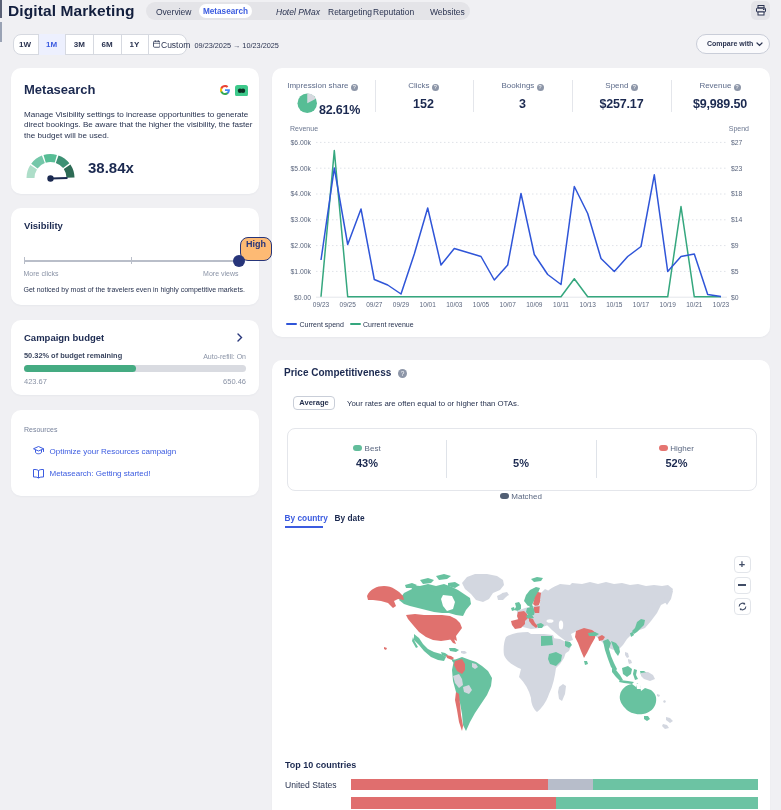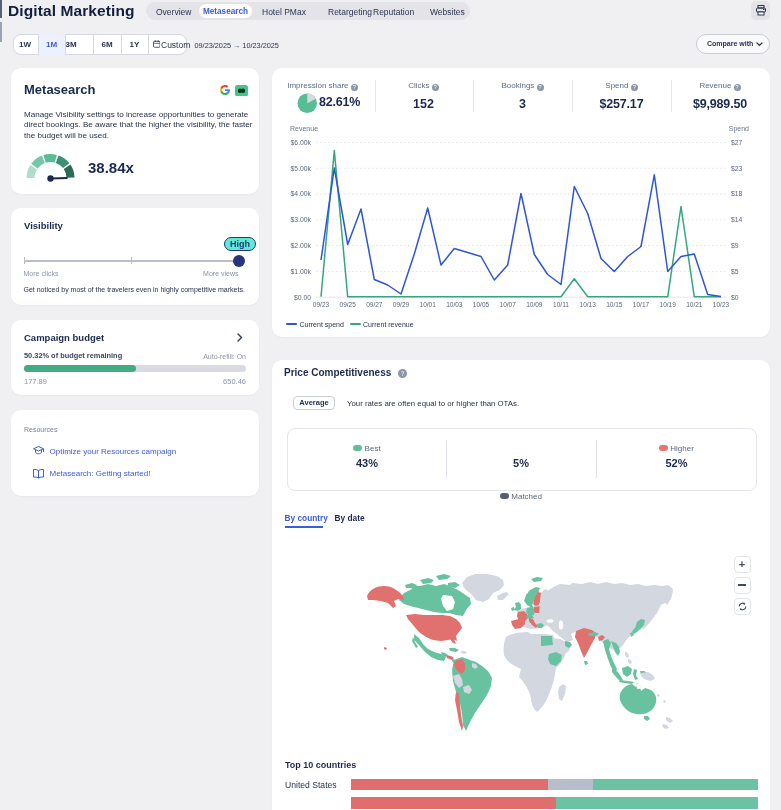--- a/index.html
+++ b/index.html
@@ -13,42 +13,42 @@
 
 <div class="abs" style="left:0;top:0;width:2px;height:18px;background:#5a6175;"></div>
 <div class="abs" style="left:0;top:22px;width:2px;height:20px;background:#9aa3b5;"></div>
 
 <div class="abs" style="left:8px;top:2px;font-size:15.5px;font-weight:bold;color:#131f3e;letter-spacing:0.1px;">Digital Marketing</div>
 
 <div class="abs" style="left:146px;top:2px;width:324px;height:18px;background:#e4e4e8;border-radius:9px;"></div>
 <div class="abs" style="left:156px;top:7px;font-size:8.5px;font-weight:500;color:#2a3350;">Overview</div>
 <div class="abs" style="left:199px;top:4px;width:53px;height:14px;background:#fff;border-radius:7px;"></div>
 <div class="abs" style="left:199px;top:7px;width:53px;text-align:center;font-size:8.2px;font-weight:600;color:#3c5ce0;">Metasearch</div>
-<div class="abs" style="left:262px;top:7px;font-size:8.5px;font-weight:500;color:#2a3350;">Hotel PMax</div>
+<div class="abs" style="left:276px;top:7px;font-size:8.5px;font-weight:500;color:#2a3350;font-style:italic;">Hotel PMax</div>
 <div class="abs" style="left:317px;top:7px;font-size:8.5px;font-weight:500;color:#2a3350;margin-left:11px;">Retargeting</div>
 <div class="abs" style="left:373px;top:7px;font-size:8.5px;font-weight:500;color:#2a3350;">Reputation</div>
 <div class="abs" style="left:430px;top:7px;font-size:8.5px;font-weight:500;color:#2a3350;">Websites</div>
 
 <div class="abs" style="left:751px;top:1px;width:19px;height:19px;background:#e4e4e8;border-radius:5px;"></div>
 <svg class="abs" style="left:756px;top:5px;" width="10" height="11" viewBox="0 0 10 11">
   <rect x="2" y="0.5" width="6" height="2.5" fill="none" stroke="#2a3350" stroke-width="1"></rect>
   <rect x="0.5" y="3" width="9" height="4" rx="1" fill="none" stroke="#2a3350" stroke-width="1"></rect>
   <rect x="2" y="7" width="6" height="3" fill="#fff" stroke="#2a3350" stroke-width="1"></rect>
   <rect x="7" y="4" width="1.5" height="1" fill="#2a3350"></rect>
 </svg>
 
 <div class="abs" style="left:12.5px;top:33.5px;width:174.5px;height:21.5px;background:#fff;border:1px solid #d6d9e0;border-radius:8px;"></div>
 <div class="abs" style="left:37.5px;top:33.5px;width:28px;height:21.5px;background:#edf0fe;border-left:1px solid #d6d9e0;border-right:1px solid #d6d9e0;"></div>
 <div class="abs" style="left:65.5px;top:33.5px;"></div>
 <div class="abs" style="left:93px;top:34.5px;width:1px;height:19.5px;background:#d6d9e0;"></div>
 <div class="abs" style="left:121px;top:34.5px;width:1px;height:19.5px;background:#d6d9e0;"></div>
 <div class="abs" style="left:148px;top:34.5px;width:1px;height:19.5px;background:#d6d9e0;"></div>
 <div class="abs" style="left:12.5px;top:40px;width:25px;text-align:center;font-size:8px;font-weight:600;color:#2a3350;">1W</div>
 <div class="abs" style="left:37.5px;top:40px;width:28px;text-align:center;font-size:8px;font-weight:600;color:#3c5ce0;">1M</div>
-<div class="abs" style="left:65.5px;top:40px;width:27.5px;text-align:left;font-size:8px;font-weight:600;color:#2a3350;">3M</div>
+<div class="abs" style="left:65.5px;top:40px;width:27.5px;text-align:center;font-size:8px;font-weight:600;color:#2a3350;">3M</div>
 <div class="abs" style="left:93px;top:40px;width:28px;text-align:center;font-size:8px;font-weight:600;color:#2a3350;">6M</div>
 <div class="abs" style="left:121px;top:40px;width:27px;text-align:center;font-size:8px;font-weight:600;color:#2a3350;">1Y</div>
 <svg class="abs" style="left:152.5px;top:39.5px;" width="7.5" height="8" viewBox="0 0 15 16">
     <rect x="1" y="2.5" width="13" height="12" rx="2" fill="none" stroke="#2a3350" stroke-width="1.6"></rect>
     <line x1="4.5" y1="0.5" x2="4.5" y2="4" stroke="#2a3350" stroke-width="1.6"></line>
     <line x1="10.5" y1="0.5" x2="10.5" y2="4" stroke="#2a3350" stroke-width="1.6"></line>
     <line x1="1" y1="6.5" x2="14" y2="6.5" stroke="#2a3350" stroke-width="1.4"></line>
   </svg>
 <div class="abs" style="left:161px;top:40px;font-size:8.5px;font-weight:500;color:#2a3350;">Custom</div>
 <div class="abs" style="left:194.5px;top:40.5px;font-size:7.3px;font-weight:500;color:#2a3350;">09/23/2025 → 10/23/2025</div>
@@ -84,39 +84,39 @@
     <path d="M 58.5 155.4 A 24.0 24.0 0 0 1 69.4 163.2 L 63.1 168.1 A 16.0 16.0 0 0 0 55.8 162.9 Z" fill="#3d9174"></path>
     <path d="M 70.4 164.6 A 24.0 24.0 0 0 1 74.5 177.6 L 66.5 177.7 A 16.0 16.0 0 0 0 63.8 169.1 Z" fill="#2d6b55"></path>
   </g>
   <line x1="50.5" y1="178.5" x2="67.5" y2="178" stroke="#1b2950" stroke-width="2"></line>
   <circle cx="50.5" cy="178.5" r="3.2" fill="#1b2950"></circle>
 </svg>
 <div class="abs" style="left:88px;top:158.5px;font-size:15px;font-weight:bold;color:#1b2950;">38.84x</div>
 
 <div class="card" style="left:11px;top:208px;width:248px;height:97px;"></div>
 <div class="abs" style="left:24px;top:220px;font-size:9.5px;font-weight:bold;color:#1b2950;">Visibility</div>
-<div class="abs" style="left:224px;top:237px;width:32px;height:14px;border:1.6px solid #27357a;border-radius:8px;background:#5eead4;text-align:center;font-size:9px;font-weight:bold;color:#27357a;line-height:12px;">High</div>
+<div class="abs" style="left:240px;top:237px;width:32px;height:24px;border:1.6px solid #27357a;border-radius:8px;background:#fdba74;text-align:center;font-size:9px;font-weight:bold;color:#27357a;line-height:12px;">High</div>
 <div class="abs" style="left:23.5px;top:260px;width:218.5px;height:1.5px;background:#b9bec9;"></div>
 <div class="abs" style="left:131px;top:257px;width:1px;height:7px;background:#b9bec9;"></div>
 <div class="abs" style="left:23.5px;top:257px;width:1px;height:7px;background:#b9bec9;"></div>
 <div class="abs" style="left:232.5px;top:254.5px;width:12px;height:12px;border-radius:50%;background:#27357a;"></div>
 <div class="abs" style="left:23.5px;top:270px;font-size:7px;color:#8a93a6;">More clicks</div>
 <div class="abs" style="left:0;top:270px;width:238.5px;text-align:right;font-size:7px;color:#8a93a6;">More views</div>
 <div class="abs" style="left:23.5px;top:286px;font-size:7px;color:#27324f;">Get noticed by most of the travelers even in highly competitive markets.</div>
 
 <div class="card" style="left:11px;top:320px;width:248px;height:75px;"></div>
 <div class="abs" style="left:24px;top:331.5px;font-size:9.5px;font-weight:bold;color:#1b2950;">Campaign budget</div>
 <svg class="abs" style="left:237px;top:333px;" width="6" height="9" viewBox="0 0 6 9">
     <path d="M1 1l3.5 3.5L1 8" stroke="#27357a" stroke-width="1.4" fill="none" stroke-linecap="round"></path>
   </svg>
 <div class="abs" style="left:24px;top:351px;font-size:7.4px;font-weight:bold;color:#3a455f;">50.32% of budget remaining</div>
 <div class="abs" style="left:0;top:352.5px;width:246px;text-align:right;font-size:7px;color:#8a93a6;">Auto-refill: On</div>
 <div class="abs" style="left:24px;top:365px;width:221.5px;height:6.5px;border-radius:3.5px;background:#d9dbe1;"></div>
 <div class="abs" style="left:24px;top:365px;width:111.5px;height:6.5px;border-radius:3.5px;background:#45ab82;"></div>
-<div class="abs" style="left:24px;top:376.5px;font-size:7.5px;color:#8a93a6;">177.89</div>
+<div class="abs" style="left:24px;top:376.5px;font-size:7.5px;color:#8a93a6;">423.67</div>
 <div class="abs" style="left:0;top:376.5px;width:246px;text-align:right;font-size:7.5px;color:#8a93a6;">650.46</div>
 
 <div class="card" style="left:11px;top:410px;width:248px;height:86px;"></div>
 <div class="abs" style="left:24px;top:425.5px;font-size:7px;color:#77829b;">Resources</div>
 <svg class="abs" style="left:33px;top:446px;" width="11" height="9" viewBox="0 0 22 18">
   <path d="M11 1L1 5.5l10 4.5 10-4.5z" fill="none" stroke="#3c5ce0" stroke-width="2" stroke-linejoin="round"></path>
   <path d="M5 8v4.5c0 1.6 2.7 3 6 3s6-1.4 6-3V8" fill="none" stroke="#3c5ce0" stroke-width="2"></path>
   <path d="M21 6v5" stroke="#3c5ce0" stroke-width="2" stroke-linecap="round"></path>
 </svg>
 <div class="abs" style="left:49.5px;top:446.5px;font-size:8px;font-weight:500;color:#3c5ce0;">Optimize your Resources campaign</div>
@@ -136,21 +136,21 @@
 <div class="abs" style="left:272px;top:81px;width:101px;text-align:center;font-size:8px;color:#5d6b8a;">Impression share <span style="display:inline-block;width:7px;height:7px;border-radius:50%;background:#8d96a8;color:#fff;font-size:5.5px;line-height:7px;text-align:center;vertical-align:-1px;">?</span></div>
 <div class="abs" style="left:374px;top:81px;width:99px;text-align:center;font-size:8px;color:#5d6b8a;">Clicks <span style="display:inline-block;width:7px;height:7px;border-radius:50%;background:#8d96a8;color:#fff;font-size:5.5px;line-height:7px;text-align:center;vertical-align:-1px;">?</span></div>
 <div class="abs" style="left:473px;top:81px;width:99px;text-align:center;font-size:8px;color:#5d6b8a;">Bookings <span style="display:inline-block;width:7px;height:7px;border-radius:50%;background:#8d96a8;color:#fff;font-size:5.5px;line-height:7px;text-align:center;vertical-align:-1px;">?</span></div>
 <div class="abs" style="left:572px;top:81px;width:99px;text-align:center;font-size:8px;color:#5d6b8a;">Spend <span style="display:inline-block;width:7px;height:7px;border-radius:50%;background:#8d96a8;color:#fff;font-size:5.5px;line-height:7px;text-align:center;vertical-align:-1px;">?</span></div>
 <div class="abs" style="left:670px;top:81px;width:100px;text-align:center;font-size:8px;color:#5d6b8a;">Revenue <span style="display:inline-block;width:7px;height:7px;border-radius:50%;background:#8d96a8;color:#fff;font-size:5.5px;line-height:7px;text-align:center;vertical-align:-1px;">?</span></div>
 
 <svg class="abs" style="left:297px;top:92.5px;" width="20.5" height="20.5" viewBox="-1 -1 2 2">
   <circle cx="0" cy="0" r="0.95" fill="#57bd95"></circle>
   <path d="M0 0 L0 -0.95 A0.95 0.95 0 0 1 0.845 -0.435 Z" fill="#d6d9df"></path>
 </svg>
-<div class="abs" style="left:319px;top:95px;font-size:12.5px;font-weight:bold;color:#1b2950;letter-spacing:-0.2px;">82.61%</div>
+<div class="abs" style="left:319px;top:103px;font-size:12.5px;font-weight:bold;color:#1b2950;letter-spacing:-0.2px;">82.61%</div>
 <div class="abs" style="left:374px;top:97px;width:99px;text-align:center;font-size:12.5px;font-weight:bold;color:#1b2950;">152</div>
 <div class="abs" style="left:473px;top:97px;width:99px;text-align:center;font-size:12.5px;font-weight:bold;color:#1b2950;">3</div>
 <div class="abs" style="left:572px;top:97px;width:99px;text-align:center;font-size:12.5px;font-weight:bold;color:#1b2950;letter-spacing:-0.2px;">$257.17</div>
 <div class="abs" style="left:670px;top:97px;width:100px;text-align:center;font-size:12.5px;font-weight:bold;color:#1b2950;letter-spacing:-0.2px;">$9,989.50</div>
 
 <svg class="abs" style="left:272px;top:120px;" width="498" height="200" viewBox="272 120 498 200" font-family="Liberation Sans, sans-serif">
   <text x="290" y="131" font-size="7" fill="#6b7790">Revenue</text>
   <text x="749" y="131" font-size="7" fill="#6b7790" text-anchor="end">Spend</text>
   <g stroke="#dfe2e8" stroke-width="1" stroke-dasharray="1.5 2.5">
     <line x1="316" y1="142.4" x2="727" y2="142.4"></line>

